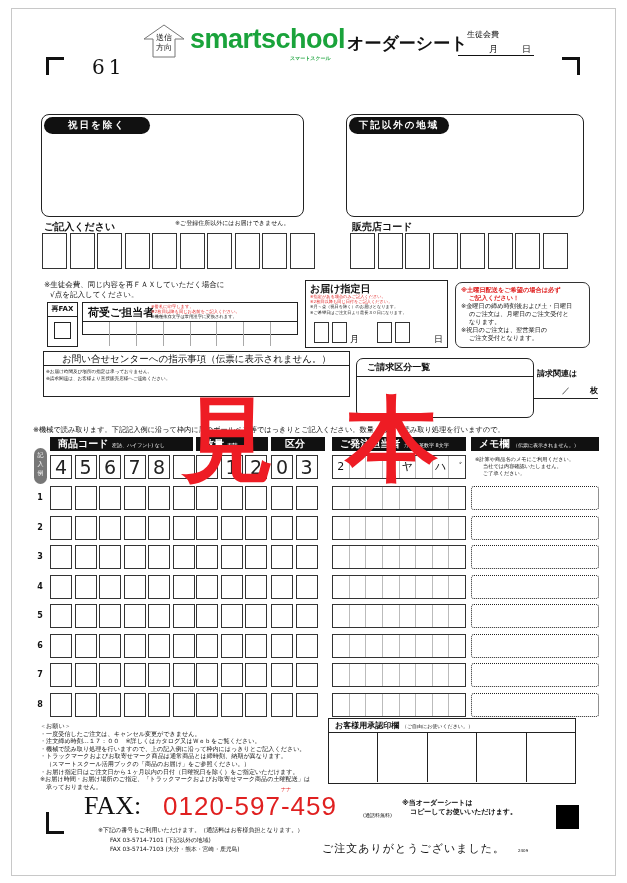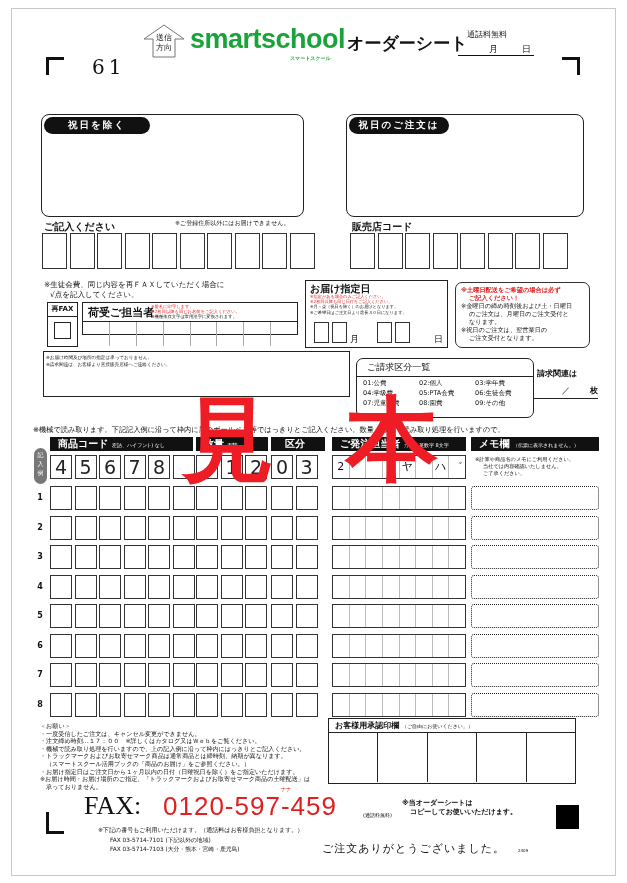--- a/index.html
+++ b/index.html
@@ -49,29 +49,29 @@
 <svg class="abs arrow" viewBox="0 0 42 34">
   <polygon points="21,1 41,15 32,15 32,33 10,33 10,15 1,15" fill="#fff" stroke="#777" stroke-width="1"></polygon>
 </svg>
 <div class="abs arrowtxt">
   <div>送信</div>
   <div>方向</div>
 </div>
 <div class="abs logo">smartschool</div>
 <div class="abs logo-sub">スマートスクール</div>
 <div class="abs sheettitle">オーダーシート</div>
-<div class="abs orderdate-lbl">通話料無料</div>
+<div class="abs orderdate-lbl">生徒会費</div>
 <div class="abs od-m">月</div>
 <div class="abs od-d">日</div>
 <div class="abs orderdate-line"></div>
 
 <div class="rbox" style="left:41px;top:114px;width:263px;height:103px"></div>
 <div class="pill" style="left:44px;top:117px;width:106px">祝日を除く</div>
 <div class="rbox" style="left:346px;top:114px;width:238px;height:103px"></div>
-<div class="pill" style="left:349px;top:117px;width:100px">祝日のご注文は</div>
+<div class="pill" style="left:349px;top:117px;width:100px">下記以外の地域</div>
 
 <div class="abs codelbl" style="left:44px;top:220px">ご記入ください</div>
 <div class="abs small" style="left:175px;top:219px">※ご登録住所以外にはお届けできません。</div>
 <div class="abs codelbl" style="left:352px;top:220px">販売店コード</div>
 <div class="row-boxes" id="usercode" style="left:42px;top:233px">
     <div style="width: 25px; height: 36px; border: 1.5px solid rgb(51, 51, 51); margin-right: 2.5px;"></div>
     <div style="width: 25px; height: 36px; border: 1.5px solid rgb(51, 51, 51); margin-right: 2.5px;"></div>
     <div style="width: 25px; height: 36px; border: 1.5px solid rgb(51, 51, 51); margin-right: 2.5px;"></div>
     <div style="width: 25px; height: 36px; border: 1.5px solid rgb(51, 51, 51); margin-right: 2.5px;"></div>
     <div style="width: 25px; height: 36px; border: 1.5px solid rgb(51, 51, 51); margin-right: 2.5px;"></div>
@@ -139,39 +139,29 @@
   <div class="red" style="font-weight:bold">※土曜日配送をご希望の場合は必ず</div>
   <div class="red" style="font-weight:bold;padding-left:8px">ご記入ください！</div>
   <div>※金曜日の締め時刻後および土・日曜日</div>
   <div style="padding-left:8px">のご注文は、月曜日のご注文受付と</div>
   <div style="padding-left:8px">なります。</div>
   <div>※祝日のご注文は、翌営業日の</div>
   <div style="padding-left:8px">ご注文受付となります。</div>
 </div>
 
 <div class="abs" style="left:43px;top:351px;width:307px;height:46px;border:1.5px solid #222">
+  <div style="height:14px;border-bottom:1px solid #222;font-size:9.5px;text-align:center;line-height:13px">お問い合せセンターへの指示事項（伝票に表示されません。）</div>
   <div style="font-size:4.6px;line-height:7px;padding:2px 2px">
     <div>※お届け時間及び場所の指定は承っておりません。</div>
     <div>※請求関連は、お客様より直接販売店様へご連絡ください。</div>
   </div>
 </div>
 
 <div class="abs" style="left:356px;top:358px;width:178px;height:60px;border:1.5px solid #222;border-radius:7px">
-  <div style="font-size:9px;font-weight:normal;padding:2px 10px;border-bottom:1px solid #222">ご請求区分一覧</div>
-  <div id="catgrid" style="display:grid;grid-template-columns:56px 56px 56px;font-size:6.5px;line-height:10px;padding:1px 6px">
-      <div>01:公費</div>
-      <div>02:個人</div>
-      <div>03:学年費</div>
-      <div>04:学級費</div>
-      <div>05:PTA会費</div>
-      <div>06:生徒会費</div>
-      <div>07:児童会費</div>
-      <div>08:園費</div>
-      <div>09:その他</div>
-    </div>
+  <div style="font-size:9px;font-weight:bold;padding:2px 10px;border-bottom:1px solid #222">ご請求区分一覧</div>
 </div>
 <div class="abs" style="left:537px;top:368px;font-size:8px;font-weight:bold">請求関連は</div>
 <div class="abs" style="left:562px;top:385px;font-size:8px">／</div>
 <div class="abs" style="left:590px;top:385px;font-size:8px;font-weight:bold">枚</div>
 <div class="abs" style="left:533px;top:398px;width:65px;border-top:1px solid #222"></div>
 
 <div class="abs" style="left:33px;top:425px;font-size:7.2px;white-space:nowrap;width:570px;overflow:hidden">※機械で読み取ります。下記記入例に沿って枠内に黒のボールペン等ではっきりとご記入ください。数量、機械で読み取り処理を行いますので。</div>
 <div class="hdr" style="left:50px;top:437px;width:143px"><span>商品コード</span> <span style="font-size:5px;font-weight:normal">左詰、ハイフン(-) なし</span></div>
 <div class="hdr" style="left:196px;top:437px;width:72px"><span>数量</span> <span style="font-size:5px">右詰</span></div>
 <div class="hdr" style="left:271px;top:437px;width:54px;padding-left:14px">区分</div>

